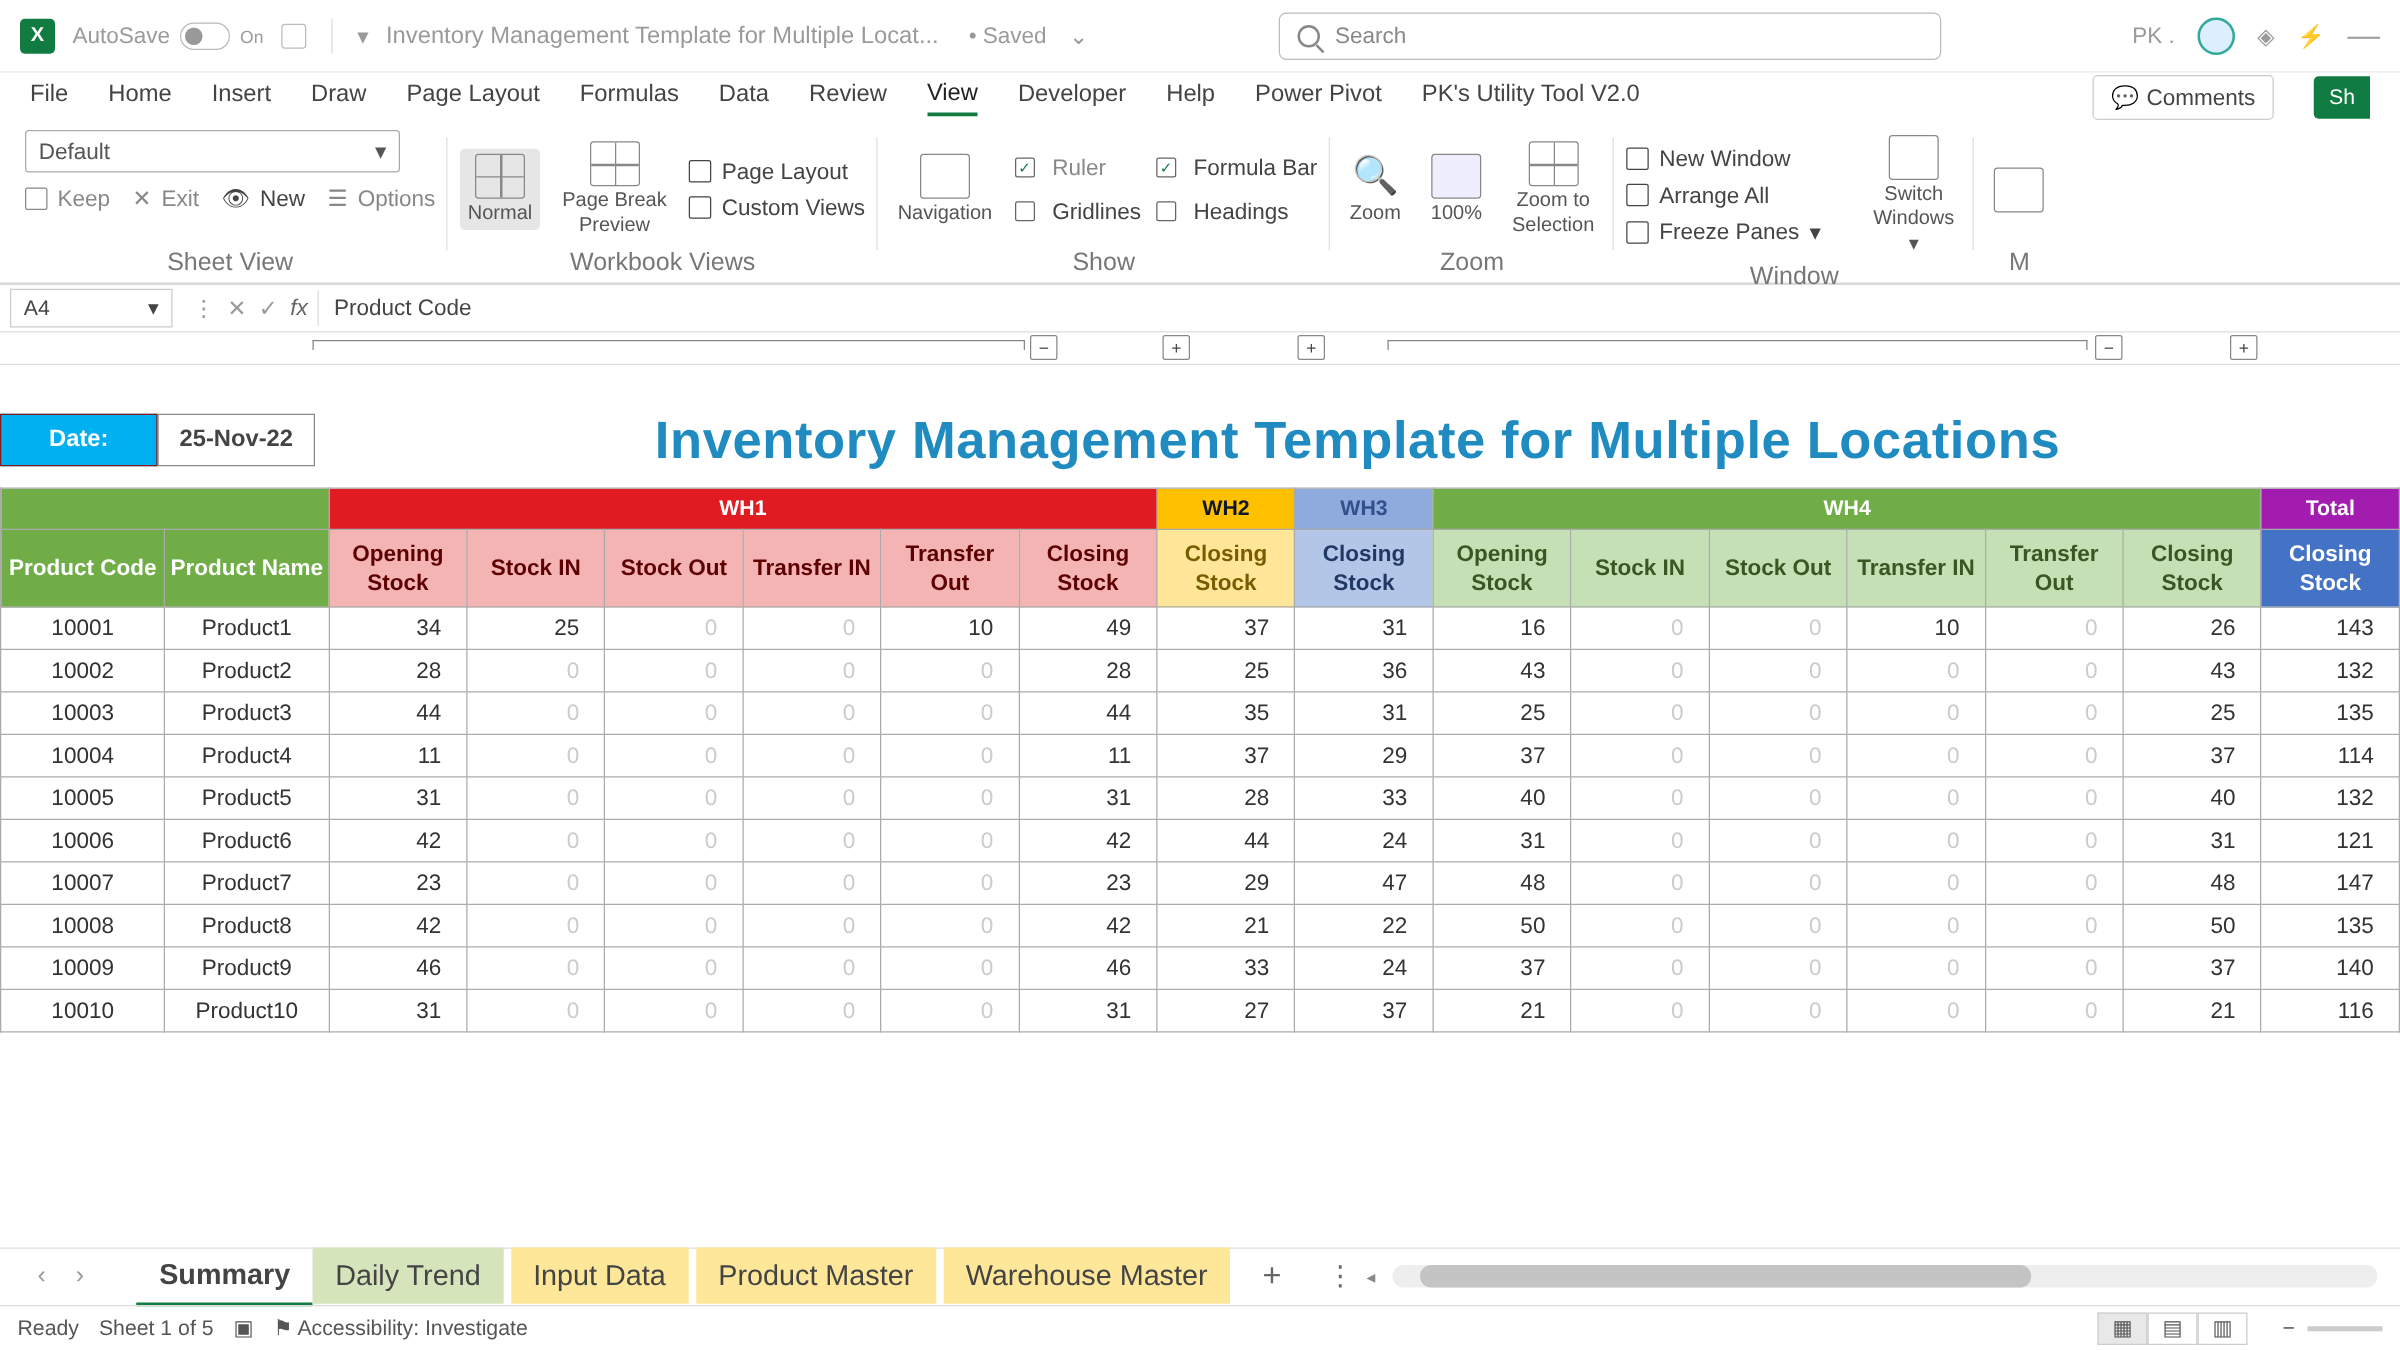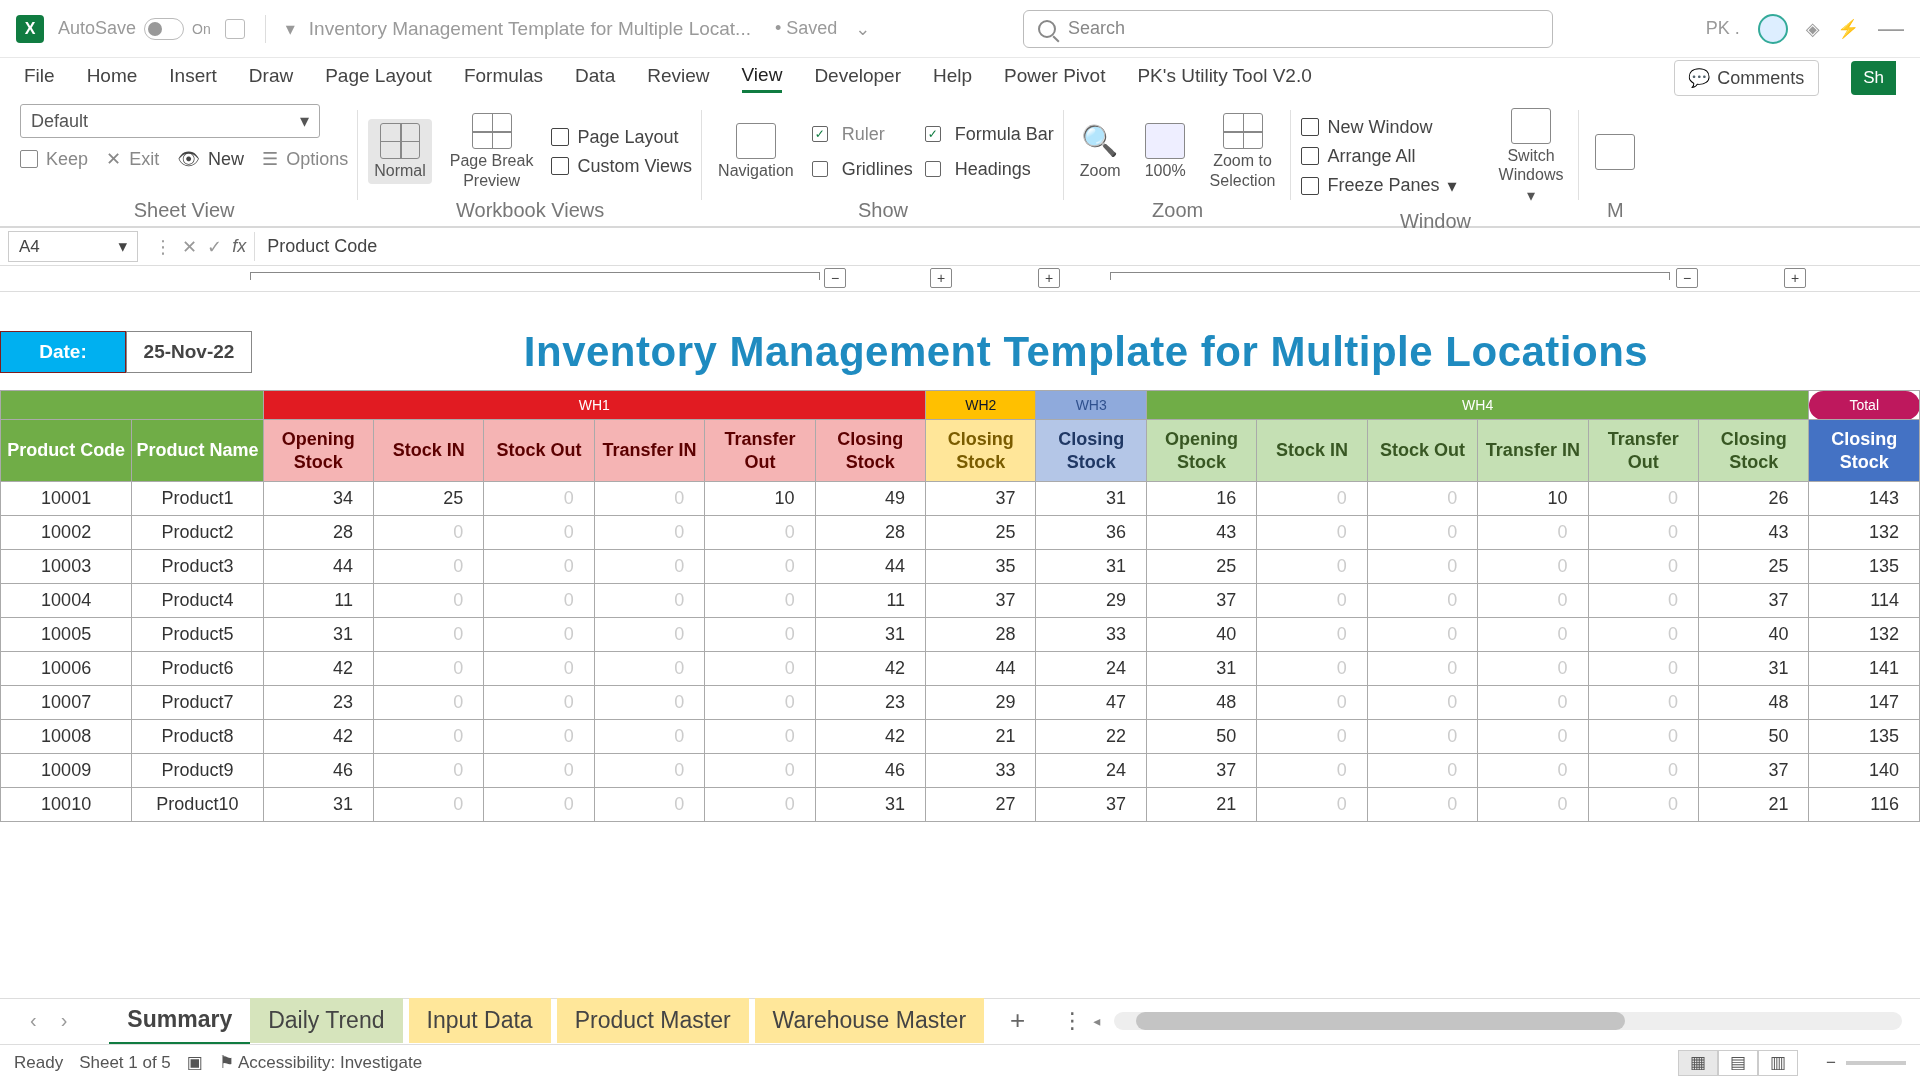--- a/index.html
+++ b/index.html
@@ -66,27 +66,27 @@
 
 
 .worksheet { padding-top: 40px; }
 .title-row { display: flex; align-items: center; height: 40px; }
 .date-label { width: 126px; background: #00b0f0; color: #fff; text-align: center; font-size: 19px; font-weight: bold; line-height: 40px; border: 1px solid #7f1d1d; }
 .date-val { width: 126px; text-align: center; font-weight: bold; font-size: 19px; line-height: 40px; border: 1px solid #888; }
 .main-title { flex: 1; text-align: center; color: #1f8bc0; font-size: 42px; font-weight: bold; letter-spacing: 0.5px; }
 
 table { border-collapse: collapse; width: 100%; margin-top: 18px; }
 th, td { border: 1px solid #aaa; text-align: center; font-size: 18px; }
-.hdr-wh { padding: 6px; font-weight: normal; color: #fff; font-size: 14px; }
+.hdr-wh { padding: 6px; font-weight: bold; color: #fff; font-size: 17px; }
 .wh-info { background: #70ad47; }
 .wh-1 { background: #e11b22; }
 .wh-2 { background: #ffc000; color: #0f172a; }
 .wh-3 { background: #8faadc; color: #30518e; }
 .wh-4 { background: #70ad47; }
-.wh-tot { background: #be185d; border-radius: 15px; }
+.wh-tot { background: #a21caf; }
 .sub-hdr { padding: 8px 4px; font-weight: bold; font-size: 18px; line-height: 1.25; }
 .sh-info { background: #70ad47; color: #fff; }
 .sh-1 { background: #f5b4b4; color: #5c0000; }
 .sh-2 { background: #ffe699; color: #7a5c00; }
 .sh-3 { background: #b4c6e7; color: #203864; }
 .sh-4 { background: #c5e0b4; color: #385723; }
 .sh-tot { background: #4472c4; color: #fff; }
 td { padding: 6px 8px; color: #333; }
 td.zero { color: #ccc; }
 td.name { text-align: center; }
@@ -479,21 +479,21 @@
           <td class="num zero">0</td>
           <td class="num">42</td>
           <td class="num">44</td>
           <td class="num">24</td>
           <td class="num">31</td>
           <td class="num zero">0</td>
           <td class="num zero">0</td>
           <td class="num zero">0</td>
           <td class="num zero">0</td>
           <td class="num">31</td>
-          <td class="num">141</td>
+          <td class="num">121</td>
         </tr>
         <tr>
           <td>10007</td>
           <td class="name">Product7</td>
           <td class="num">23</td>
           <td class="num zero">0</td>
           <td class="num zero">0</td>
           <td class="num zero">0</td>
           <td class="num zero">0</td>
           <td class="num">23</td>

